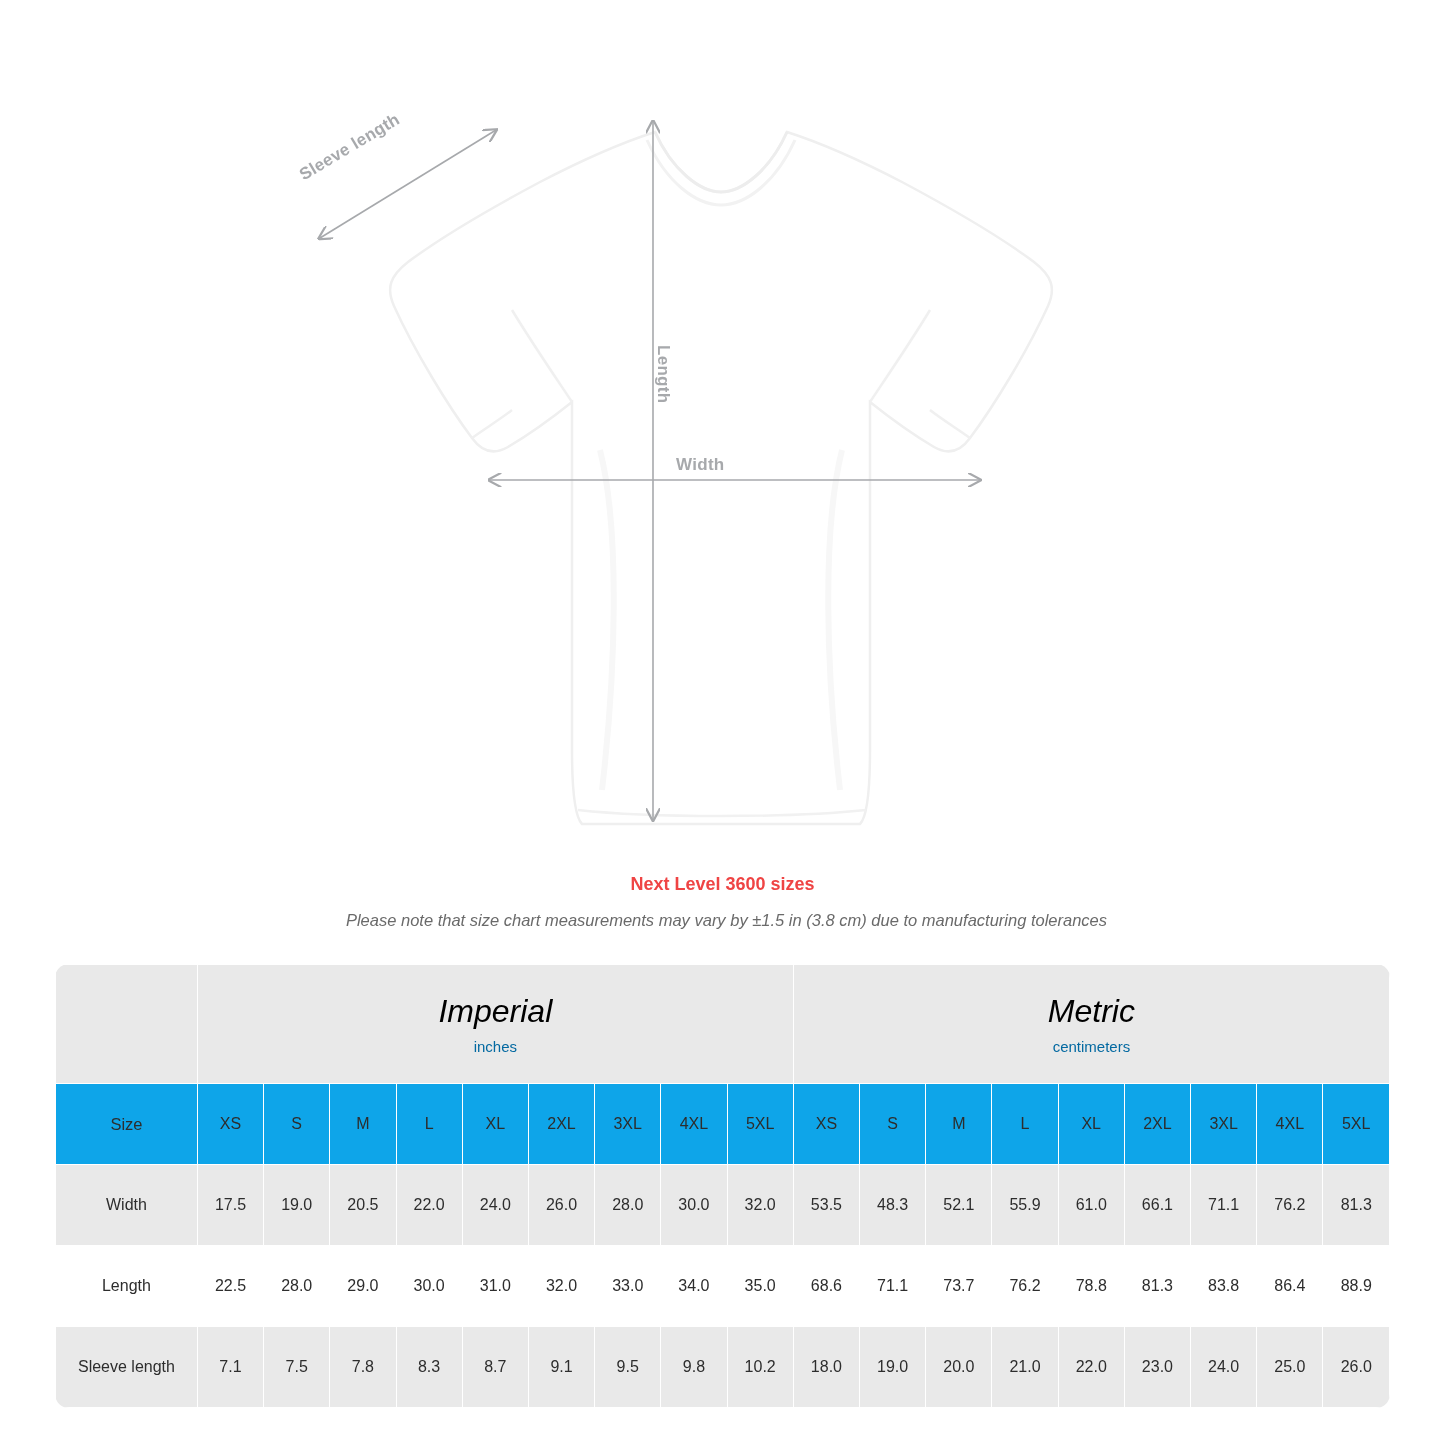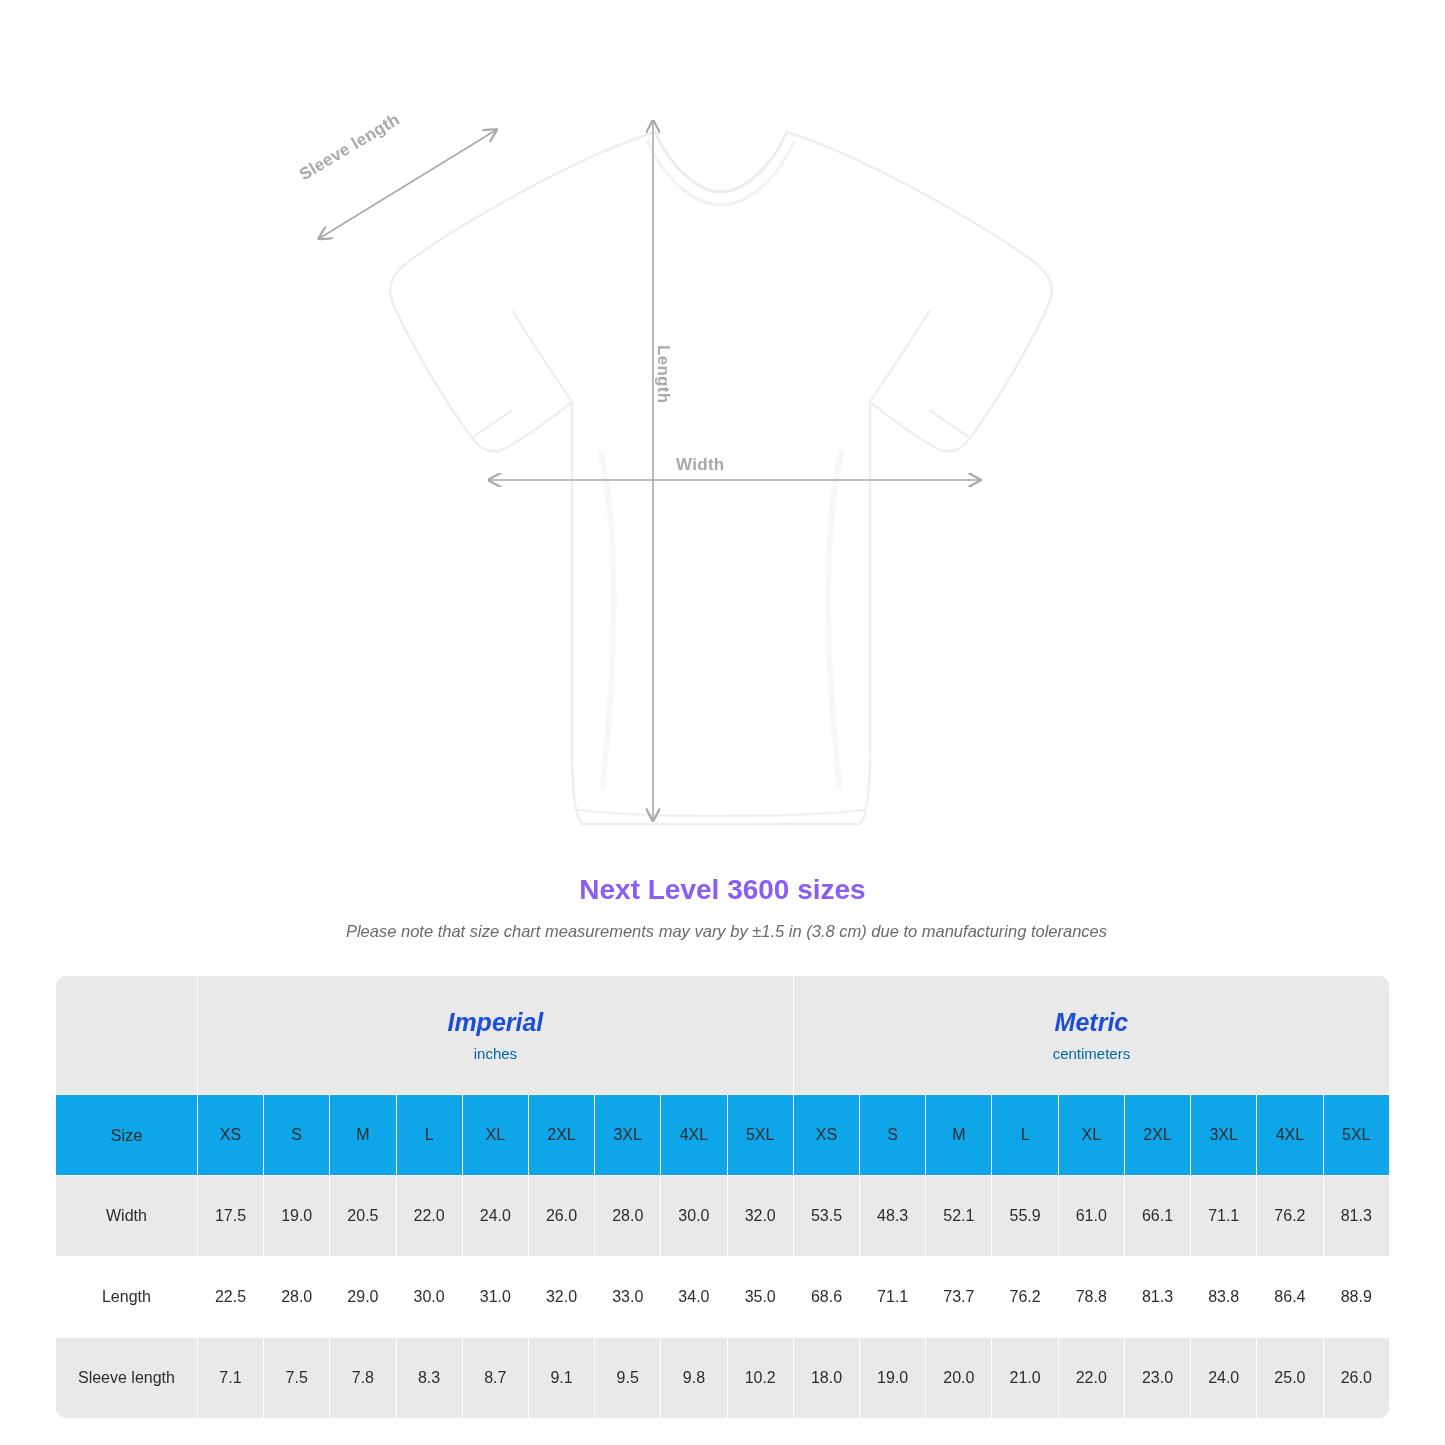--- a/index.html
+++ b/index.html
@@ -68,23 +68,23 @@
     left: 676px;
     top: 455px;
   }
 
   
   .title-block {
     text-align: center;
     margin-top: 14px;
   }
   .chart-title {
-    font-size: 28px;
+    font-size: 18px;
     font-weight: bold;
-    color: #8b5cf6;
+    color: #ef4444;
     margin: 0;
   }
   .chart-note {
     font-size: 16.5px;
     font-style: italic;
     color: #6a6a6a;
     margin: 16px 0 0 8px;
   }
 
   
@@ -105,24 +105,24 @@
     font-size: 16px;
     color: #2d2d2d;
     font-weight: normal;
   }
   .system-row td {
     background: #e9e9e9;
     height: 118px;
     padding: 0;
   }
   .system-name {
-    font-size: 25px;
+    font-size: 32px;
     font-style: italic;
-    font-weight: bold;
-    color: #1d4ed8;
+    font-weight: normal;
+    color: #000000;
     line-height: 1.15;
   }
   .system-unit {
     font-size: 15px;
     color: #0369a1;
     margin-top: 9px;
     font-style: normal;
   }
   .head-row td {
     background: #0ea5e9;

